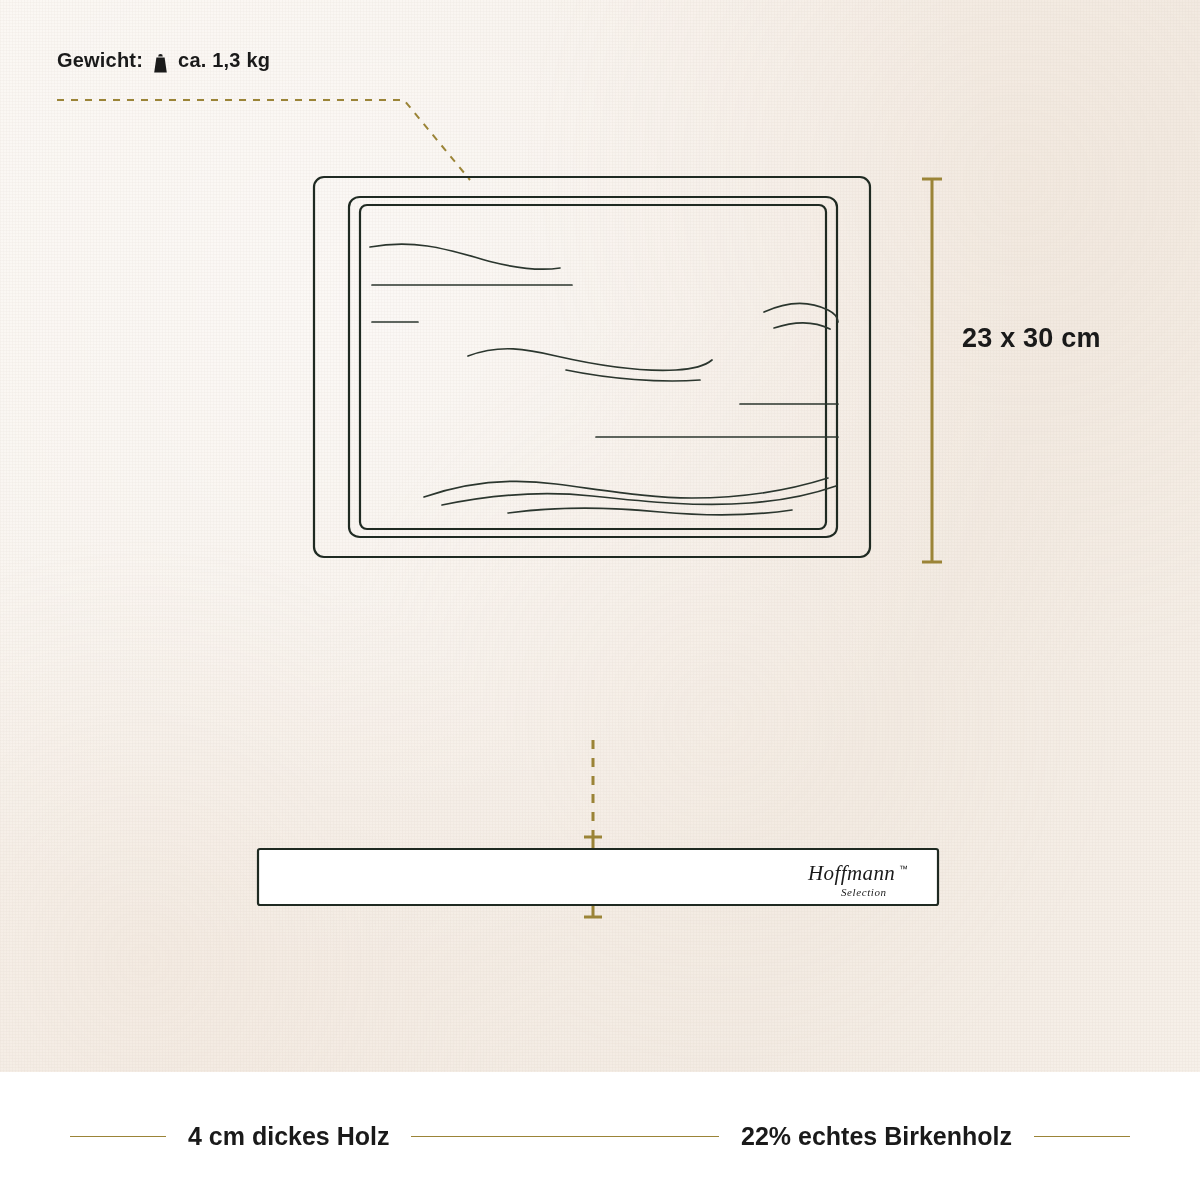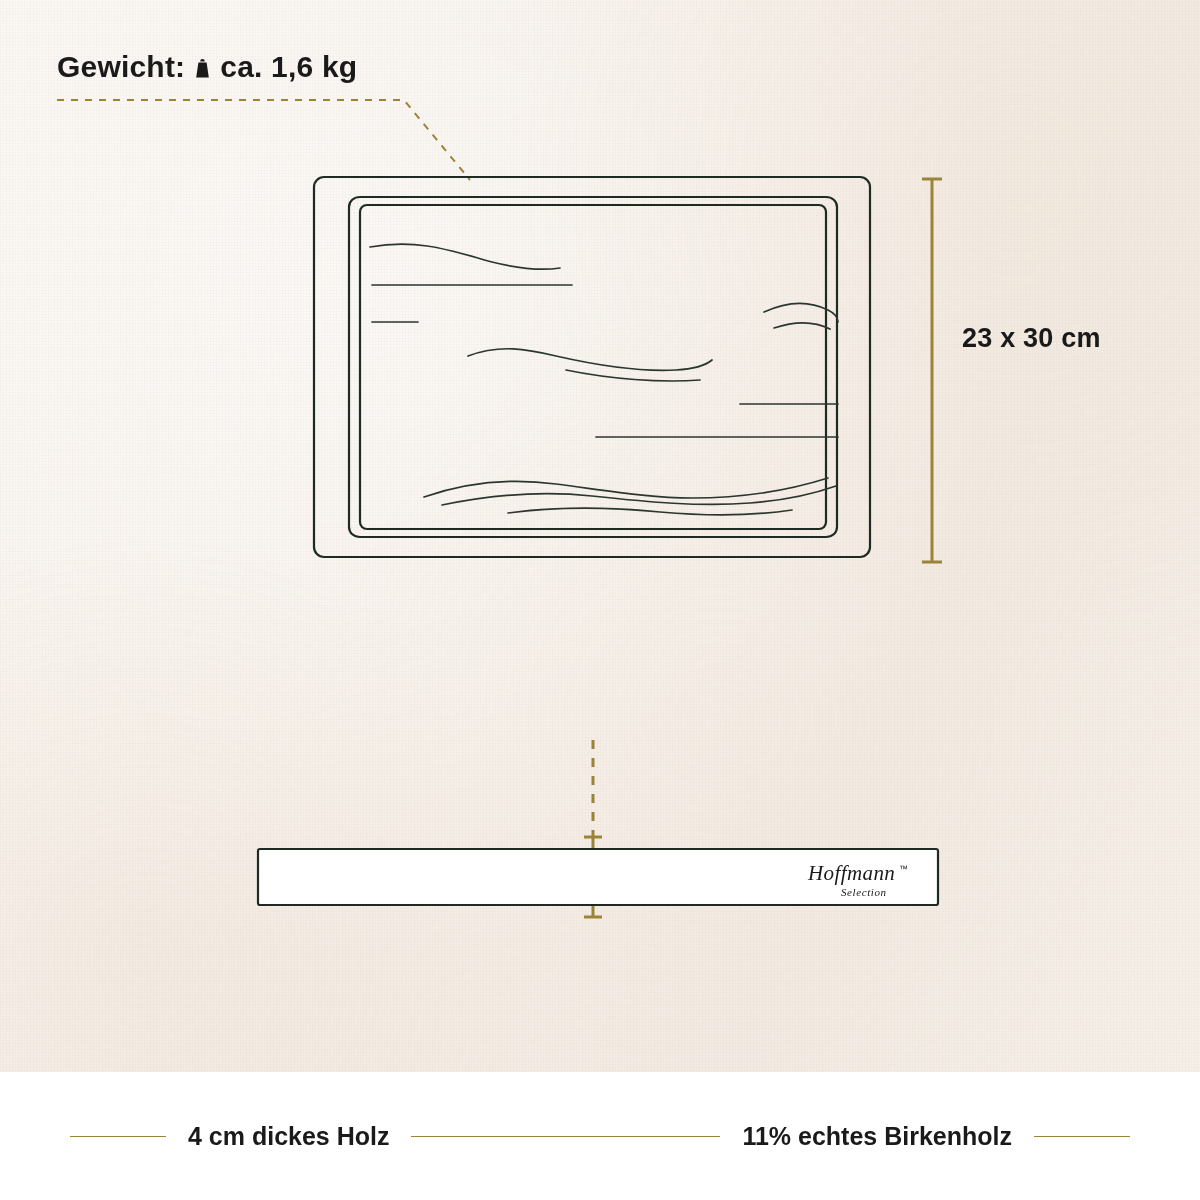--- a/index.html
+++ b/index.html
@@ -48,23 +48,23 @@
     position: absolute;
     font-weight: 700;
     letter-spacing: 0.2px;
     line-height: 1.25;
   }
 
   
   #weight-label {
     left: 57px;
     top: 48px;
-    font-size: 30px;
+    font-size: 20px;
     display: flex;
-    align-items: center;
+    align-items: flex-end;
     gap: 10px;
     white-space: nowrap;
   }
   #weight-icon {
     display: inline-block;
     width: 15px;
     height: 22px;
     position: relative;
     top: 1px;
   }
@@ -206,30 +206,30 @@
   </svg>
 
   <div class="label" id="weight-label">
     <span>Gewicht:</span>
     <span id="weight-icon">
       <svg width="15" height="22" viewBox="0 0 15 22" aria-hidden="true">
         <path d="M5.2,4.4 a2.3,2.3 0 1,1 4.6,0 z" fill="#1a1a1a"></path>
         <path d="M3.4,5.4 h8.2 l2.2,15.2 h-12.6 z" fill="#1a1a1a"></path>
       </svg>
     </span>
-    <span>ca. 1,6 kg</span>
+    <span>ca. 1,3 kg</span>
   </div>
 
   <div class="label" id="dimensions-label">
     <div>23 x 30 cm</div>
   </div>
 
 
   <div id="bottom-bar">
     <div id="bottom-inner">
       <div class="bar-rule short"></div>
       <div class="bar-text">4 cm dickes Holz</div>
       <div class="bar-rule"></div>
-      <div class="bar-text">11% echtes Birkenholz</div>
+      <div class="bar-text">22% echtes Birkenholz</div>
       <div class="bar-rule short"></div>
     </div>
   </div>
 </div>
 
 </body></html>

